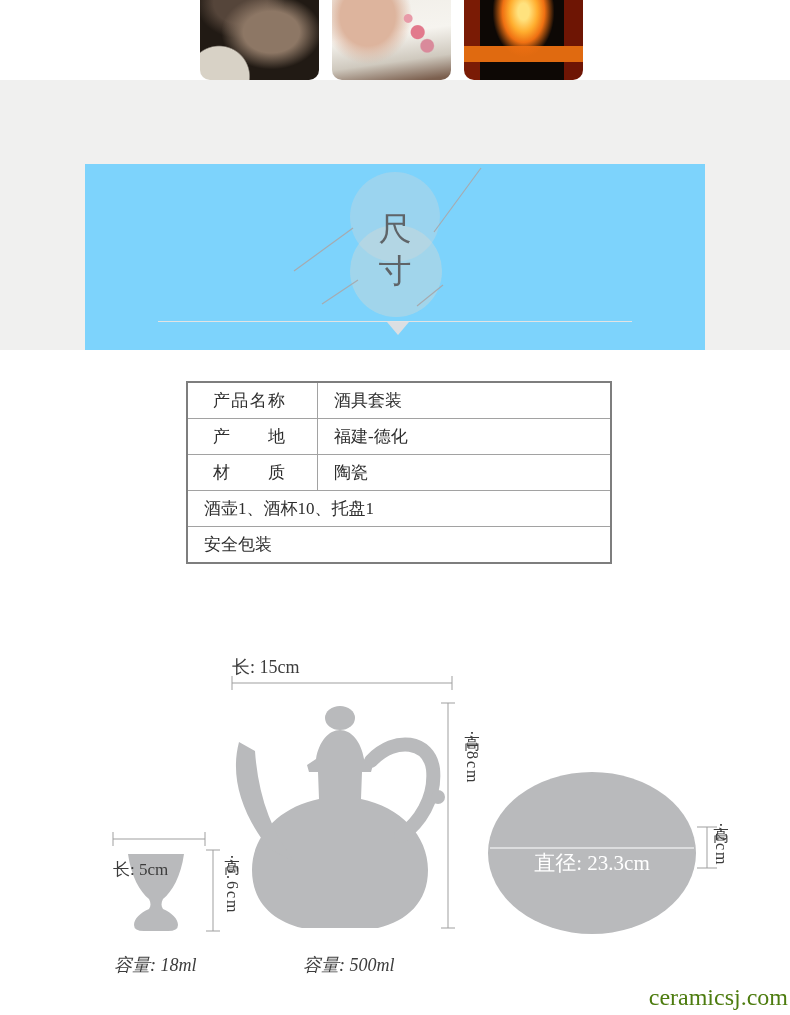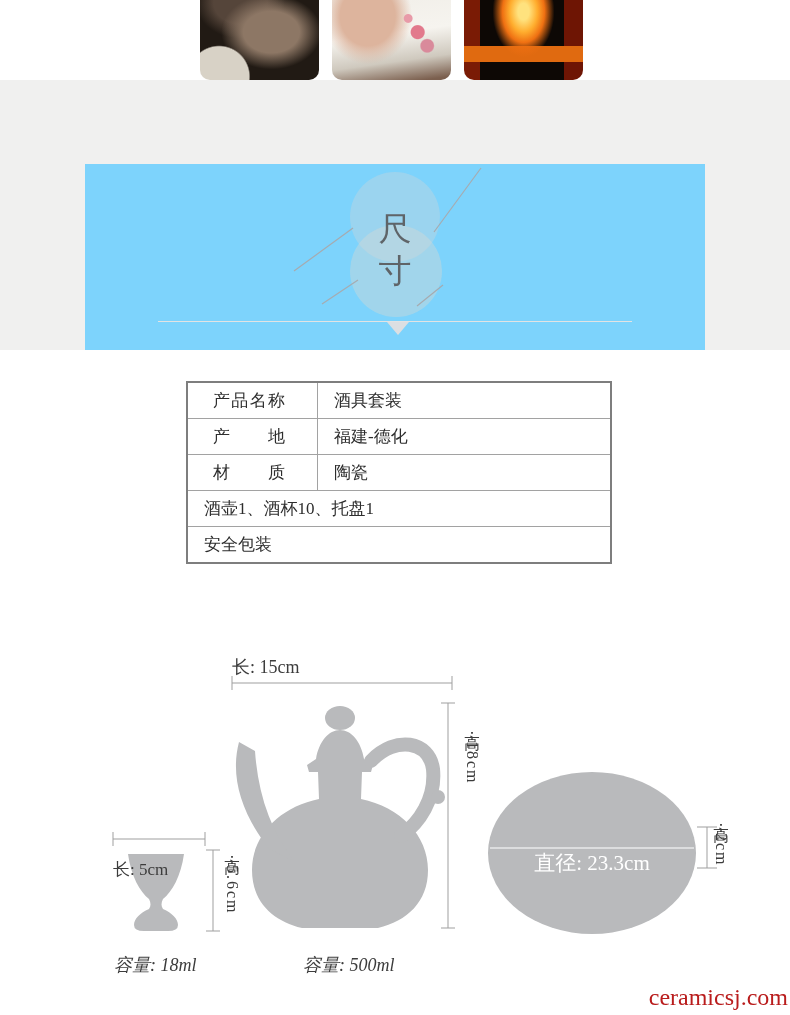--- a/index.html
+++ b/index.html
@@ -60,21 +60,21 @@
   .diagram{position:absolute;left:0;top:640px;}
   .dim-label{position:absolute;color:#3c3c3c;font-size:17px;white-space:nowrap;}
   .dim-label.center{text-align:left;}
   .vlabel{
     position:absolute;color:#3c3c3c;font-size:16px;white-space:nowrap;
     writing-mode:vertical-rl;text-orientation:mixed;letter-spacing:2px;
   }
   .diam-label{position:absolute;left:492px;top:835px;width:200px;text-align:center;
     color:#ffffff;font-size:21px;margin-top:14px;}
   .cap-label{position:absolute;top:953px;font-size:18px;color:#3c3c3c;font-style:italic;}
-  .watermark{position:absolute;right:2px;top:984px;font-size:24px;color:#b91c1c;font-family:Liberation Serif, serif;}
+  .watermark{position:absolute;right:2px;top:984px;font-size:24px;color:#4d7c0f;font-family:Liberation Serif, serif;}
 </style>
 </head>
 <body>
 
 <div class="photo photo1"></div>
 <div class="photo photo2"></div>
 <div class="photo photo3"></div>
 
 <div class="band"></div>
 <div class="card">

